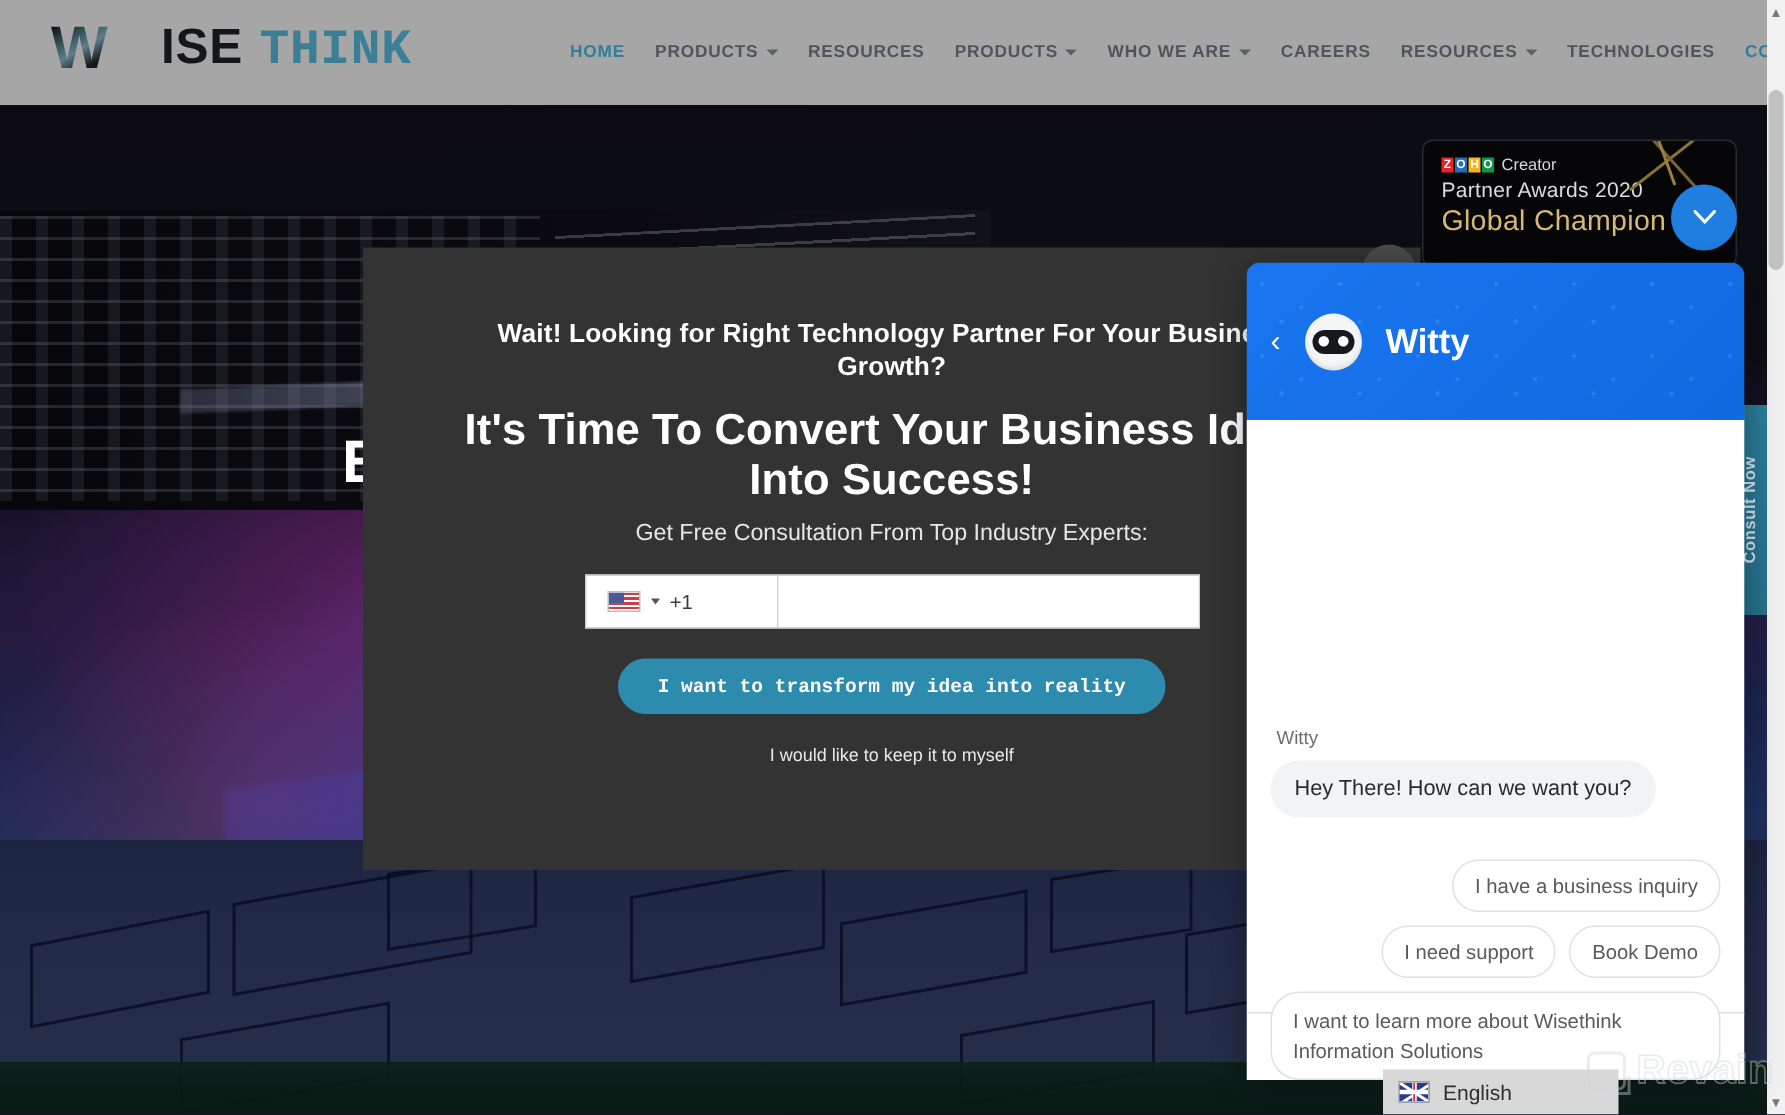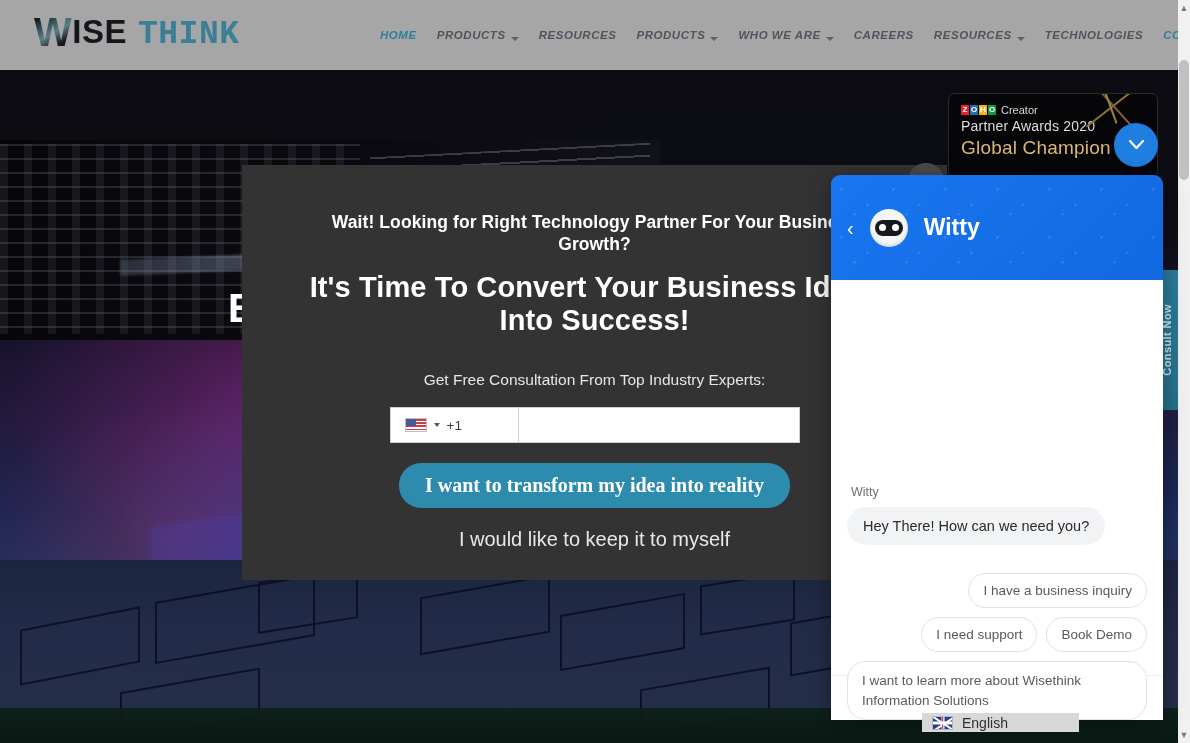--- a/index.html
+++ b/index.html
@@ -65,32 +65,32 @@
     background: #a6a6a6; display: flex; align-items: center;
   }
   .logo-wrap { position: absolute; left: 34px; top: 12px; width: 260px; }
   .logo-main { font-size: 33px; font-weight: 700; letter-spacing: .5px; line-height: 1; white-space: nowrap; }
   .logo-w {
     color: #16171c; position: relative; display: inline-block;
     background: linear-gradient(150deg, #0e0f13 10%, #3a5560 35%, #5d7f88 52%, #17191f 75%);
     -webkit-background-clip: text; background-clip: text; color: transparent;
     font-size: 40px; vertical-align: -3px;
   }
-  .logo-ise { color: #15161b; }
+  .logo-ise { color: #15161b; margin-left: 35px; }
   .logo-think { color: #3b7f96; margin-left: 11px; font-family: Liberation Mono, monospace; }
   .logo-sub {
     font-size: 8.5px; letter-spacing: 5.4px; color: #4a4d55;
     border-top: 1px solid rgba(50,54,62,.55); margin-top: 2px; padding-top: 3px;
     padding-left: 72px; white-space: nowrap;
   }
   .nav { position: absolute; left: 370px; top: 0; height: 70px; display: flex; align-items: center; gap: 0; }
   .nav-item {
-    display: flex; align-items: flex-end; gap: 5px;
+    display: flex; align-items: center; gap: 5px;
     font-size: 11.5px; font-weight: 700; letter-spacing: .55px;
-    color: #4f545d; padding: 0 10px; cursor: pointer; white-space: nowrap; font-style: italic;
+    color: #4f545d; padding: 0 10px; cursor: pointer; white-space: nowrap;
   }
   .nav-item.active, .nav-item.accent { color: #2f7f9b; }
   .caret { width: 0; height: 0; border-left: 4px solid transparent; border-right: 4px solid transparent; border-top: 4px solid currentColor; opacity: .85; }
 
   
   .scrollbar { position: absolute; right: 0; top: 0; width: 12px; height: 743px; background: #f1f1f1; }
   .scroll-thumb { position: absolute; right: 1px; top: 60px; width: 10px; height: 120px; background: #c1c1c1; border-radius: 5px; }
   .scroll-arrow { position: absolute; right: 1px; width: 10px; height: 12px; color: #7a7a7a; font-size: 9px; text-align: center; line-height: 12px; }
 
   
@@ -144,44 +144,44 @@
     display: flex; align-items: center; justify-content: center; font-size: 17px; z-index: 21;
   }
   .modal-kicker {
     color: #ffffff; font-size: 17.5px; font-weight: 700; text-align: center;
     line-height: 1.28; letter-spacing: .1px;
   }
   .modal-title {
     color: #ffffff; font-size: 29px; font-weight: 700; text-align: center;
     line-height: 1.13; margin-top: 15px; letter-spacing: .1px;
   }
-  .modal-sub { color: #e6e6e6; font-size: 15.5px; text-align: center; margin-top: 35px; }
+  .modal-sub { color: #e6e6e6; font-size: 15.5px; text-align: center; margin-top: 11px; }
   .phone-row {
     display: flex; margin: 18px auto 0; width: 410px; height: 36px;
     background: #fff; border: 1px solid #cfcfcf;
   }
   .phone-cc {
     width: 128px; display: flex; align-items: center; gap: 7px; padding-left: 14px;
     border-right: 1px solid #cfcfcf;
   }
   .flag-us {
     width: 22px; height: 14px; position: relative; overflow: hidden;
     background: repeating-linear-gradient(to bottom, #c8404a 0 1.6px, #ffffff 1.6px 3.2px);
     border: .5px solid #bdbdbd;
   }
   .flag-us::after { content: ""; position: absolute; left: 0; top: 0; width: 10px; height: 7px; background: #4a5a96; }
   .cc-caret { width: 0; height: 0; border-left: 3.5px solid transparent; border-right: 3.5px solid transparent; border-top: 4px solid #555; }
   .cc-code { font-size: 13.5px; color: #3d3d3d; }
   .phone-input { flex: 1; border: none; outline: none; font-size: 14px; padding: 0 10px; font-family: "Liberation Sans", sans-serif; }
   .cta {
     display: block; margin: 20px auto 0; padding: 11px 26px;
     background: #2d8cad; color: #fff; border: none; border-radius: 22px;
-    font-size: 20px; font-weight: 700; cursor: pointer; font-family: Liberation Serif, serif;
-  }
-  .decline { display: block; text-align: center; margin-top: 20px; color: #e8e8e8; font-size: 20px; cursor: pointer; }
+    font-size: 13px; font-weight: 700; cursor: pointer; font-family: Liberation Mono, monospace;
+  }
+  .decline { display: block; text-align: center; margin-top: 20px; color: #e8e8e8; font-size: 12px; cursor: pointer; }
 
   
   .chat {
     position: absolute; left: 831px; top: 175px; width: 332px; height: 545px;
     border-radius: 9px 9px 0 0; overflow: hidden; z-index: 40;
     box-shadow: 0 4px 22px rgba(0,0,0,.35);
   }
   .chat-header {
     height: 105px; background: linear-gradient(135deg, #1976f0 0%, #1169e0 100%);
     display: flex; align-items: center; padding: 0 16px; position: relative;
@@ -216,21 +216,21 @@
   .qr {
     padding: 9px 14px; border: 1px solid #dfe1e4; border-radius: 19px;
     color: #5a5a5a; font-size: 13.5px; background: #fff; cursor: pointer; white-space: nowrap;
   }
   .qr.full { width: 100%; text-align: left; line-height: 1.45; white-space: normal; }
   .chat-footer { height: 45px; background: #fff; border-top: 1px solid #ececec; display: flex; align-items: center; padding: 0 16px; }
   .chat-input { border: none; outline: none; width: 100%; font-size: 14px; color: #9b9b9b; font-family: "Liberation Sans", sans-serif; }
 
   
   .lang {
-    position: absolute; left: 922px; top: 713px; width: 157px; height: 19px;
+    position: absolute; left: 922px; top: 713px; width: 157px; height: 30px;
     background: #d8d8d8; display: flex; align-items: center; gap: 9px; padding-left: 10px; z-index: 45;
   }
   .flag-uk {
     width: 21px; height: 14px; position: relative; overflow: hidden; background: #2a3b8f; border: .5px solid #b5b5b5;
   }
   .flag-uk::before {
     content: ""; position: absolute; left: 50%; top: -50%; width: 3px; height: 200%;
     background: #fff; transform: translateX(-50%);
   }
   .flag-uk::after {
@@ -383,21 +383,21 @@
     <div class="chat-header">
       <div class="chat-back">‹</div>
       <div class="bot-avatar">
         <div class="bot-face"></div>
       </div>
       <div class="chat-title">Witty</div>
     </div>
 
     <div class="chat-body">
       <div class="msg-author">Witty</div>
-      <div class="msg-bubble">Hey There! How can we need you?</div>
+      <div class="msg-bubble">Hey There! How can we want you?</div>
 
       <div class="qr-wrap">
         <div class="qr">I have a business inquiry</div>
         <div class="qr">I need support</div>
         <div class="qr">Book Demo</div>
         <div class="qr full">I want to learn more about Wisethink Information Solutions</div>
       </div>
     </div>
 
     <div class="chat-footer">
@@ -408,20 +408,24 @@
   <div class="lang">
     <span class="flag-uk">
       <span class="lang-x1"></span>
         <span class="lang-x2"></span>
       <span class="lang-red-v"></span>
         <span class="lang-red-h"></span>
     </span>
     <span class="lang-label">English</span>
   </div>
 
+  <div class="watermark">
+    <span class="wm-icon"></span>
+    <span class="wm-text">Revain</span>
+  </div>
 
   <div class="scrollbar">
     <div class="scroll-arrow" style="top:2px">▲</div>
     <div class="scroll-thumb"></div>
     <div class="scroll-arrow" style="bottom:2px">▼</div>
   </div>
 
 </div>
 
 </body></html>

